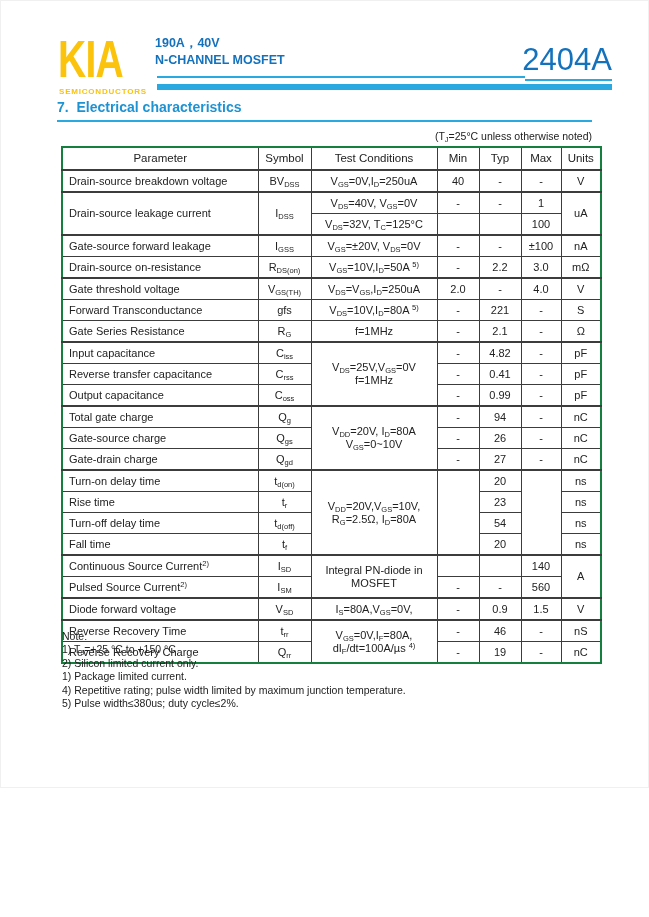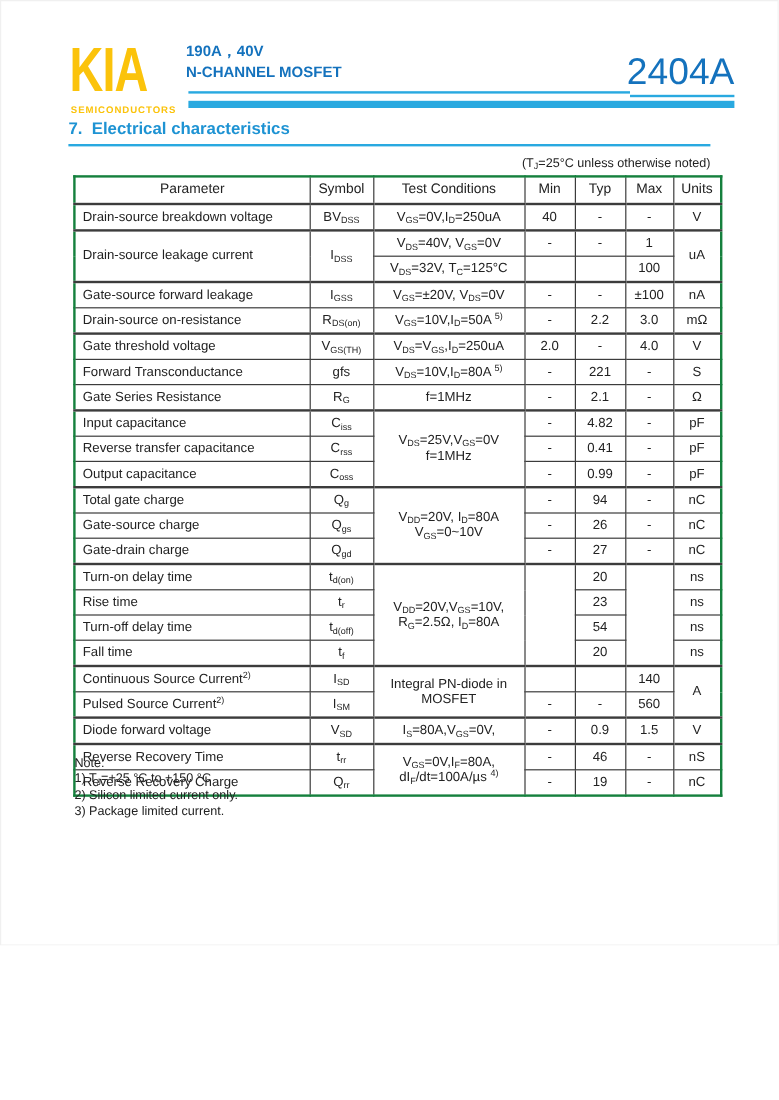--- a/index.html
+++ b/index.html
@@ -278,21 +278,23 @@
           </tr>
         </tbody>
     </table>
   </div>
 
   <div class="notes">
     <div>Note:</div>
     <div>
         <div>1) T<sub>J</sub>=+25 °C to +150 °C</div>
         <div>2) Silicon limited current only.</div>
-        <div>3) Package limited current.</div>
+        <div>1) Package limited current.</div>
+        <div>4) Repetitive rating; pulse width limited by maximum junction temperature.</div>
+        <div>5) Pulse width≤380us; duty cycle≤2%.</div>
       </div>
   </div>
 
   <div class="rule footer-rule"></div>
   <div class="page-num">3 / 8</div>
   <div class="revision">Rev 1.0 Feb. 2023</div>
 
 </div>
 
 </body></html>

